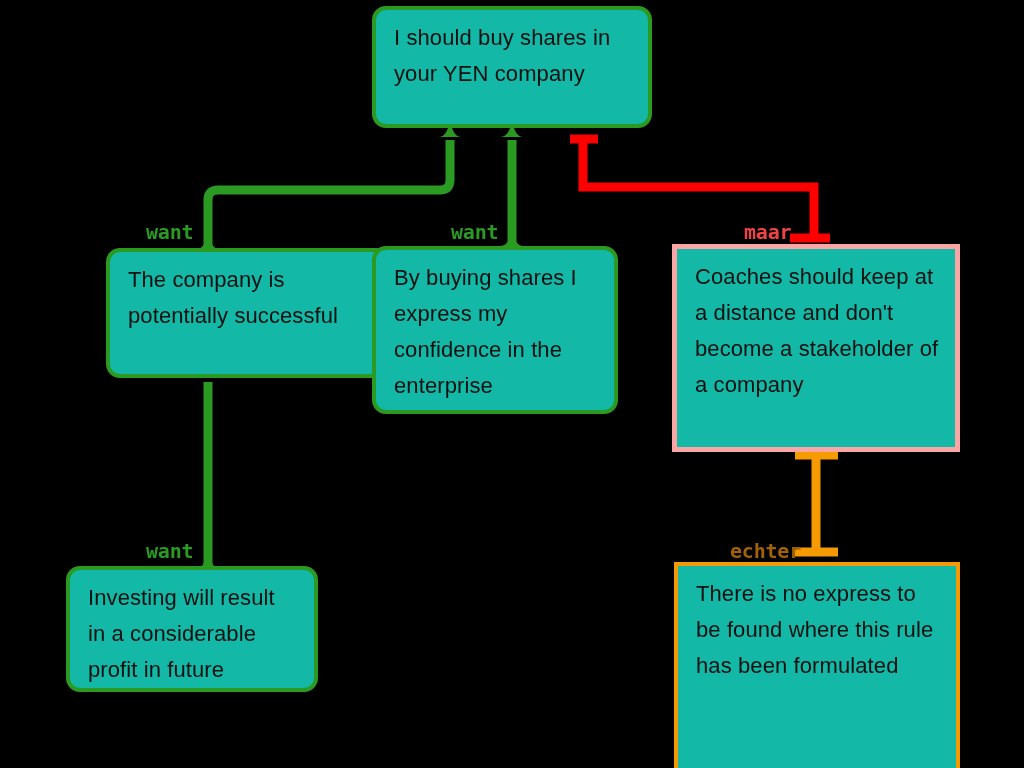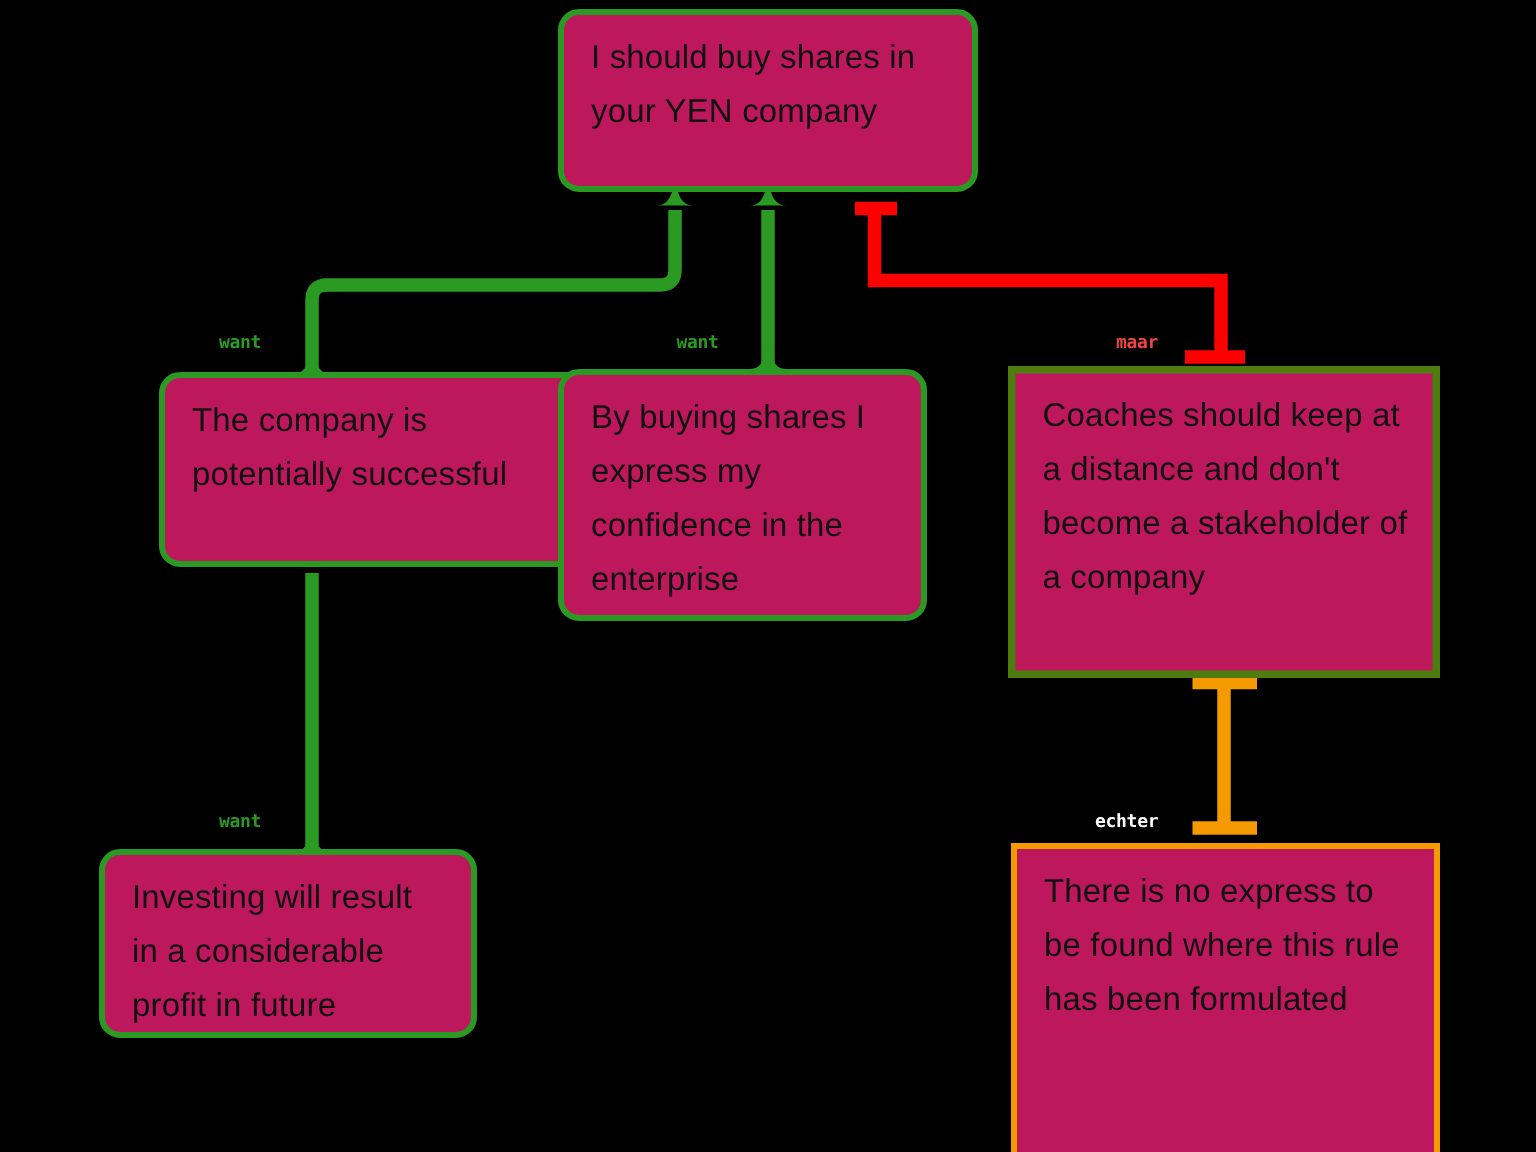--- a/index.html
+++ b/index.html
@@ -9,48 +9,48 @@
     font-family:"Liberation Sans","DejaVu Sans",sans-serif;
     background:#000000;
   }
   #canvas{position:absolute;inset:0;width:1024px;height:768px;}
 
   
   #edge-layer{position:absolute;left:0;top:0;width:1024px;height:768px;z-index:1;}
 
   
   .node{
-    position:absolute;z-index:2;background:#be185d;
+    position:absolute;z-index:2;background:#14b8a6;
     box-sizing:border-box;overflow:hidden;
   }
   .node .node-text{
     display:block;color:#111111;
     font-size:22px;line-height:36px;
     white-space:pre-line;
     letter-spacing:.1px;
   }
   
   .node.green{border:4px solid #2a9a22;border-radius:14px;}
   .node.green .node-text{padding:10px 16px 8px 18px;}
   
-  .node.red{border:5px solid #4d7c0f;border-radius:0;}
+  .node.red{border:5px solid #fca5a5;border-radius:0;}
   .node.red .node-text{padding:10px 16px 8px 18px;}
   .node.orange{border:4px solid #f59a00;border-radius:0;}
   .node.orange .node-text{padding:10px 16px 8px 18px;}
 
   
   .edge-label{
     position:absolute;z-index:3;
     font-family:"DejaVu Sans Mono","Liberation Mono",monospace;
-    font-size:12px;font-weight:bold;letter-spacing:-.2px;
+    font-size:20px;font-weight:bold;letter-spacing:-.2px;
     white-space:nowrap;line-height:1;text-align:right;
   }
   .edge-label.want{color:#2a9a22;}
   .edge-label.maar{color:#ef4444;}
-  .edge-label.echter{color:#ffffff;}
+  .edge-label.echter{color:#a16207;}
 </style>
 </head>
 <body>
 
 <div id="canvas">
 
   <svg id="edge-layer" viewBox="0 0 1024 768" width="1024" height="768" xmlns="http://www.w3.org/2000/svg">
     <defs>
 
       <marker id="arrow-green" viewBox="0 0 24 16" refX="12" refY="15" markerWidth="24" markerHeight="16" markerUnits="userSpaceOnUse" orient="auto-start-reverse">

